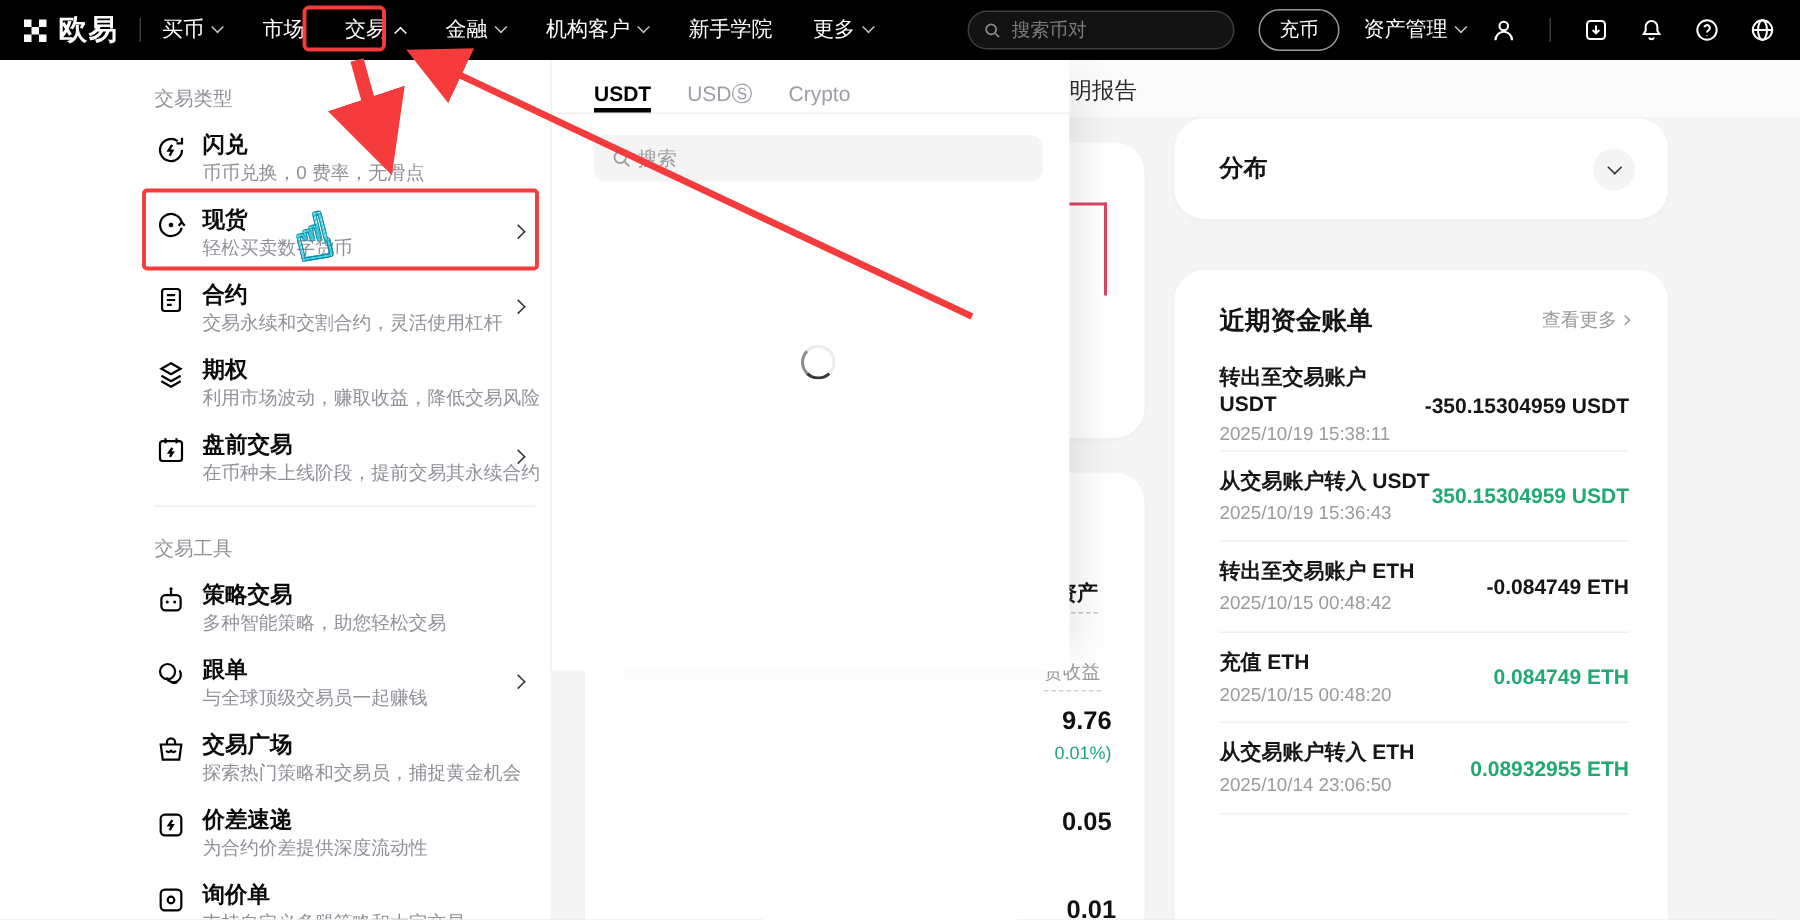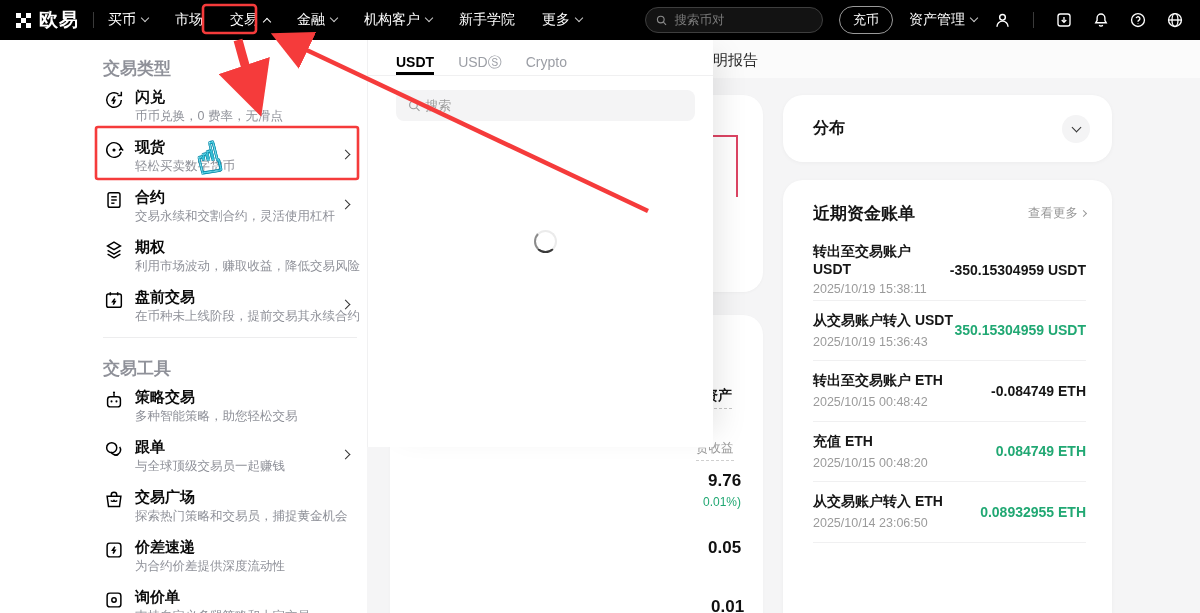--- a/index.html
+++ b/index.html
@@ -48,21 +48,21 @@
   .frag-asset   { left:704px; top:387px; font-size:14px; font-weight:bold; color:#161616; border-bottom:1px dashed #c4c4c4; padding-bottom:3px; }
   .frag-income  { left:696px; top:440px; font-size:12.5px; color:#9a9a9a; border-bottom:1px dashed #cfcfcf; padding-bottom:3px; }
   .frag-v1 { left:708px; top:471px; font-size:17px; font-weight:bold; color:#111; }
   .frag-pct { left:703px; top:495px; font-size:12px; font-weight:500; }
   .frag-v2 { left:708px; top:538px; font-size:17px; font-weight:bold; color:#111; }
   .frag-v3 { left:711px; top:597px; font-size:17px; font-weight:bold; color:#111; }
   .behind-redbox { position:absolute; left:712px; top:135px; width:26px; height:62px;
     border-top:2.2px solid #dc4463; border-right:2.4px solid #dc4463; z-index:3; }
 
   
-  .dist-card { position:absolute; left:783px; top:95px; width:329px; height:67px; background:#fff;
+  .dist-card { position:absolute; left:783px; top:79px; width:329px; height:67px; background:#fff;
     border-radius:20px; z-index:4; display:flex; align-items:center; justify-content:space-between;
     padding:0 22px 0 30px; box-shadow:0 1px 4px rgba(0,0,0,.04); }
   .dist-title { font-size:16px; font-weight:bold; color:#141414; }
   .round-btn { width:28px; height:28px; border-radius:50%; background:#f4f4f5; display:flex; align-items:center; justify-content:center; cursor:pointer; }
   .round-btn .crt2 { width:7px; height:7px; border-right:1.6px solid #333; border-bottom:1.6px solid #333; transform:rotate(45deg); margin-top:-3px; }
 
   .bill-card { position:absolute; left:783px; top:180px; width:329px; height:453px; background:#fff;
     border-radius:20px; z-index:4; padding:20px 26px 0 30px; box-shadow:0 1px 4px rgba(0,0,0,.04); }
   .bill-head { display:flex; align-items:center; justify-content:space-between; height:26px; }
   .bill-title { font-size:17px; font-weight:bold; color:#141414; }
@@ -72,21 +72,21 @@
   .bill-row { height:60.5px; display:flex; align-items:center; justify-content:space-between; border-bottom:1px solid #f0f0f1; }
   .bill-row:last-child { border-bottom:1px solid #f0f0f1;gap:12px; }
   .br-title { font-size:14px; font-weight:bold; color:#161616; }
   .br-time { font-size:12.5px; color:#9b9b9b; margin-top:5px; }
   .br-amt { font-size:14px; font-weight:bold; color:#161616; white-space:nowrap; }
   .br-amt.pos { color:#21a873; }
 
   
   .menu-left { position:absolute; left:0; top:40px; width:367px; height:573px; background:#fff; z-index:10;
     padding:0 10px 0 103px; }
-  .sec-title { font-size:17px; color:#8f9199; margin-top:17px; height:16px;font-weight:bold; }
+  .sec-title { font-size:13px; color:#8f9199; margin-top:17px; height:16px; }
   .m-list { margin-top:8px; }
   .m-item { height:50px; display:flex; gap:10px; padding-top:6px; position:relative; cursor:pointer; }
   .m-ic { width:22px; height:22px; flex:0 0 22px; margin-top:2px; }
   .m-ic svg { display:block; }
   .m-tx { }
   .m-title { font-size:15px; font-weight:bold; color:#0b0b0b; line-height:19px; }
   .m-desc { font-size:12.5px; color:#8f9199; line-height:17px; margin-top:2px; white-space:nowrap; }
   .m-arrow { position:absolute; right:8px; top:20px; width:7px; height:7px;
     border-right:1.6px solid #333; border-bottom:1.6px solid #333; transform:rotate(-45deg); }
   .m-div { border-top:1px solid #ededee; margin:6px 0 0 0; }

